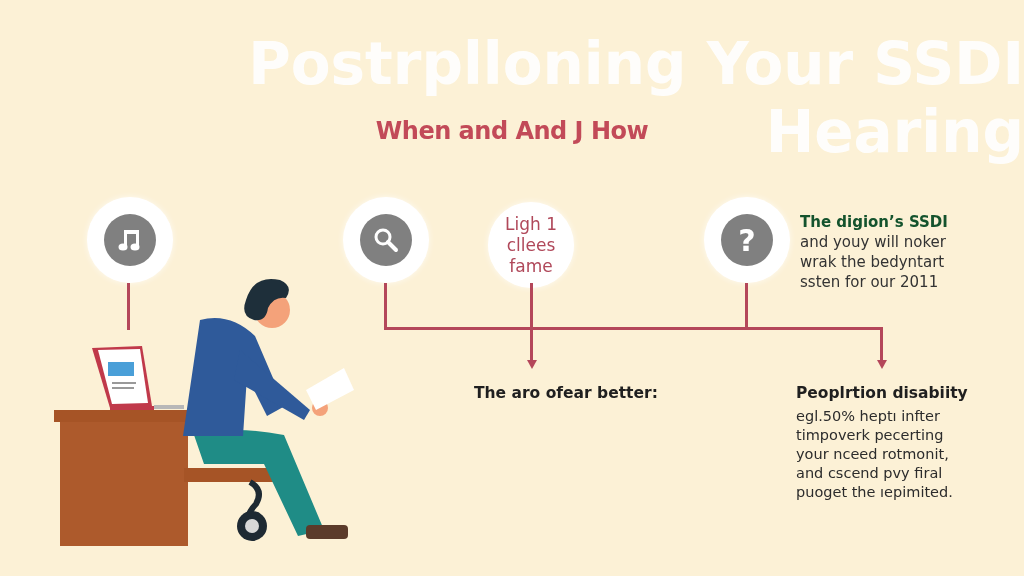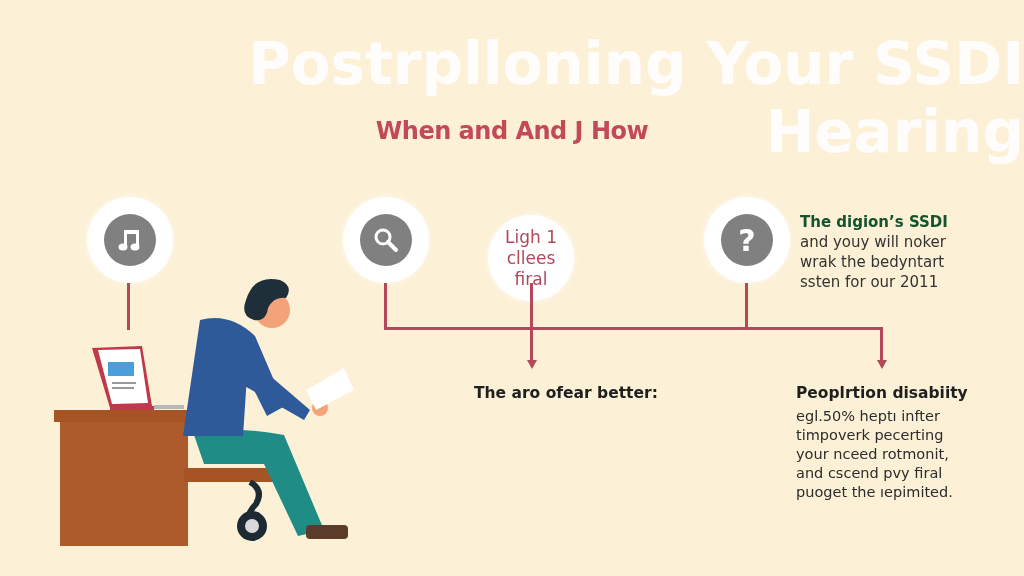--- a/index.html
+++ b/index.html
@@ -73,25 +73,25 @@
 
 <div class="node" style="left:343px; top:197px;">
   <div class="inner">
     <svg width="32" height="32" viewBox="0 0 32 32">
       <circle cx="13" cy="13" r="7" fill="none" stroke="#fff" stroke-width="3"></circle>
       <line x1="18" y1="18" x2="26" y2="26" stroke="#fff" stroke-width="4" stroke-linecap="round"></line>
     </svg>
   </div>
 </div>
 
-<div class="node" style="left:488px; top:215px;justify-content:center;">
+<div class="node" style="left:488px; top:202px;justify-content:center;">
   <div class="node-text">
     <div>Ligh 1</div>
     <div>cllees</div>
-    <div>firal</div>
+    <div>fame</div>
   </div>
 </div>
 
 <div class="node" style="left:704px; top:197px;">
   <div class="inner" style="font-size:30px; font-weight:bold;">
     <span>?</span>
   </div>
 </div>
 
 <div class="line" style="left:384px; top:283px; width:3px; height:47px;"></div>

